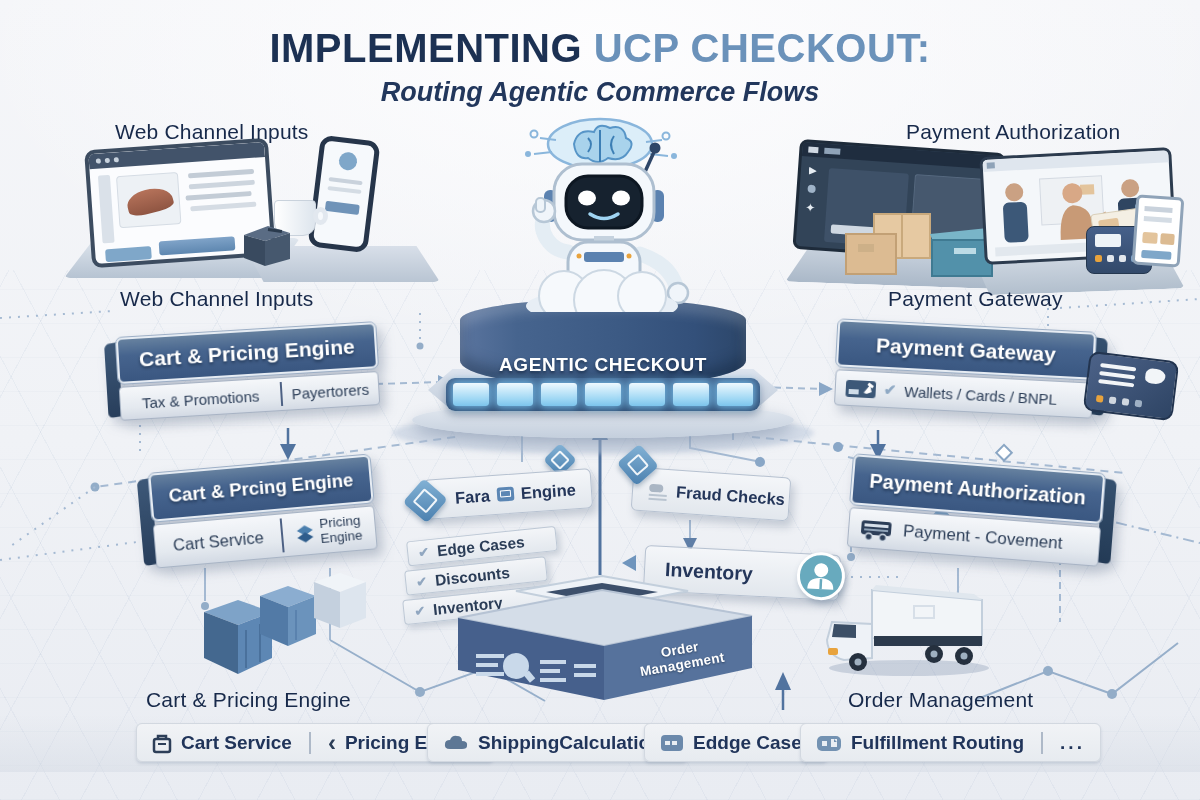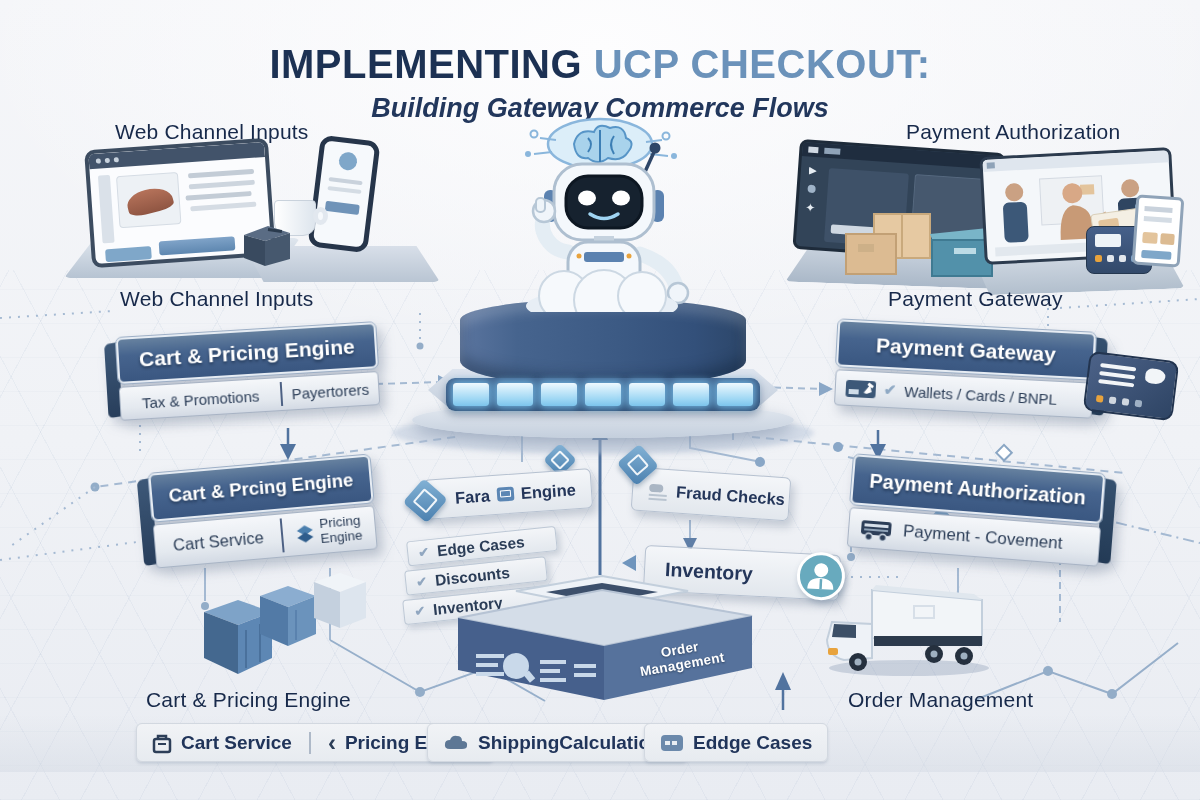--- a/index.html
+++ b/index.html
@@ -16,21 +16,21 @@
     content:""; position:absolute; left:0; right:0; top:270px; bottom:0; z-index:0;
     background:
       repeating-linear-gradient(62deg, rgba(120,145,180,.10) 0 1px, transparent 1px 52px),
       repeating-linear-gradient(-62deg, rgba(120,145,180,.10) 0 1px, transparent 1px 52px),
       repeating-linear-gradient(0deg, rgba(120,145,180,.05) 0 1px, transparent 1px 34px);
     opacity:.8;
   }
   .net { position:absolute; inset:0; z-index:1; }
 
   
-  .title-wrap { position:absolute; left:0; top:42px; width:100%; text-align:center; z-index:3; }
+  .title-wrap { position:absolute; left:0; top:26px; width:100%; text-align:center; z-index:3; }
   .title-main { font-size:40px; font-weight:800; letter-spacing:.5px; color:#1c3153; }
   .title-main .accent { color:#6b92ba; }
   .title-sub { margin-top:6px; font-size:27px; font-style:italic; font-weight:600; color:#22375c; }
   .lbl { position:absolute; z-index:3; font-size:21px; font-weight:400; color:#17294a; letter-spacing:.2px; }
 
   
   .box { position:absolute; z-index:3; filter:drop-shadow(5px 7px 6px rgba(70,90,120,.30)); }
   .box .edge-l { position:absolute; left:-12px; top:5px; bottom:4px; width:14px;
     background:linear-gradient(180deg,#3d5878,#283e5b); transform:skewY(-7deg); border-radius:5px 0 0 5px; }
   .box .edge-r { position:absolute; right:-12px; top:5px; bottom:4px; width:14px;
@@ -159,21 +159,21 @@
       <rect x="242" y="482" width="15" height="15" transform="rotate(45 249 489)"></rect>
       <rect x="935" y="509" width="12" height="12" transform="rotate(45 941 515)"></rect>
       <rect x="550" y="606" width="14" height="14" transform="rotate(45 557 613)" opacity=".8"></rect>
       <rect x="999" y="447" width="11" height="11" transform="rotate(45 1004 452)" fill="#fff" stroke="#8aa6c4" stroke-width="2"></rect>
       <path d="M622,563 L636,555 L636,571 Z" fill="#6f95bd"></path>
     </g>
   </svg>
 
   <div class="title-wrap">
     <div class="title-main"><span>IMPLEMENTING</span><span class="accent"> UCP CHECKOUT:</span></div>
-    <div class="title-sub">Building Gateway Commerce Flows</div>
+    <div class="title-sub">Routing Agentic Commerce Flows</div>
   </div>
 
   <div class="lbl" style="left:115px; top:120px;">Web Channel Inputs</div>
   <div class="lbl" style="left:906px; top:120px;">Payment Authorization</div>
   <div class="lbl" style="left:120px; top:287px;">Web Channel Inputs</div>
   <div class="lbl" style="left:888px; top:287px;">Payment Gateway</div>
   <div class="lbl" style="left:146px; top:688px;">Cart &amp; Pricing Engine</div>
   <div class="lbl" style="left:848px; top:688px;">Order Management</div>
 
   <div class="illus" style="left:62px; top:136px; width:332px; height:152px;">
@@ -298,20 +298,21 @@
     <ellipse cx="108" cy="196" rx="76" ry="17" fill="#e7eef5"></ellipse>
     <circle cx="70" cy="186" r="25" fill="#f6f9fc" stroke="#ccd8e3" stroke-width="2"></circle>
     <circle cx="110" cy="190" r="30" fill="#f6f9fc" stroke="#ccd8e3" stroke-width="2"></circle>
     <circle cx="148" cy="186" r="24" fill="#f6f9fc" stroke="#ccd8e3" stroke-width="2"></circle>
   </svg>
 
   <div class="podium-shadow"></div>
   <div class="podium-rim"></div>
   <div class="podium-base"></div>
   <div class="podium-cyl">
+    <div>AGENTIC CHECKOUT</div>
   </div>
   <div class="podium-band">
     <div class="glow-cell"></div>
     <div class="glow-cell"></div>
     <div class="glow-cell"></div>
     <div class="glow-cell"></div>
     <div class="glow-cell"></div>
     <div class="glow-cell"></div>
     <div class="glow-cell"></div>
   </div>
@@ -500,14 +501,24 @@
 
   <div class="leg" style="left:644px;">
     <svg width="24" height="20">
       <rect x="1" y="2" width="22" height="16" rx="4" fill="#6b89ab"></rect>
       <rect x="5" y="8" width="5" height="4" fill="#e9eef3"></rect>
       <rect x="12" y="8" width="5" height="4" fill="#e9eef3"></rect>
     </svg>
     <span>Eddge Cases</span>
   </div>
 
+  <div class="leg" style="left:800px;">
+    <svg width="26" height="20">
+      <rect x="1" y="3" width="24" height="15" rx="5" fill="#7392b2"></rect>
+      <rect x="6" y="8" width="5" height="5" fill="#e9eef3"></rect>
+      <path d="M15,6 L21,6 L21,14 L15,14 Z M18,6 L18,9 L21,9" fill="#e9eef3"></path>
+    </svg>
+    <span>Fulfillment Routing</span>
+    <span class="sep"></span>
+    <span style="letter-spacing:3px; font-weight:700;">...</span>
+  </div>
 
 </div>
 
 </body></html>

